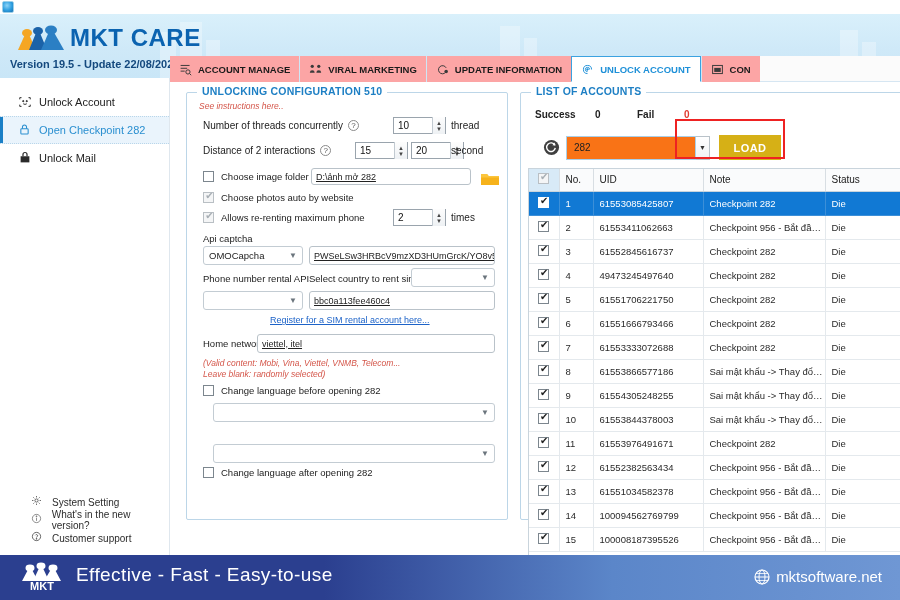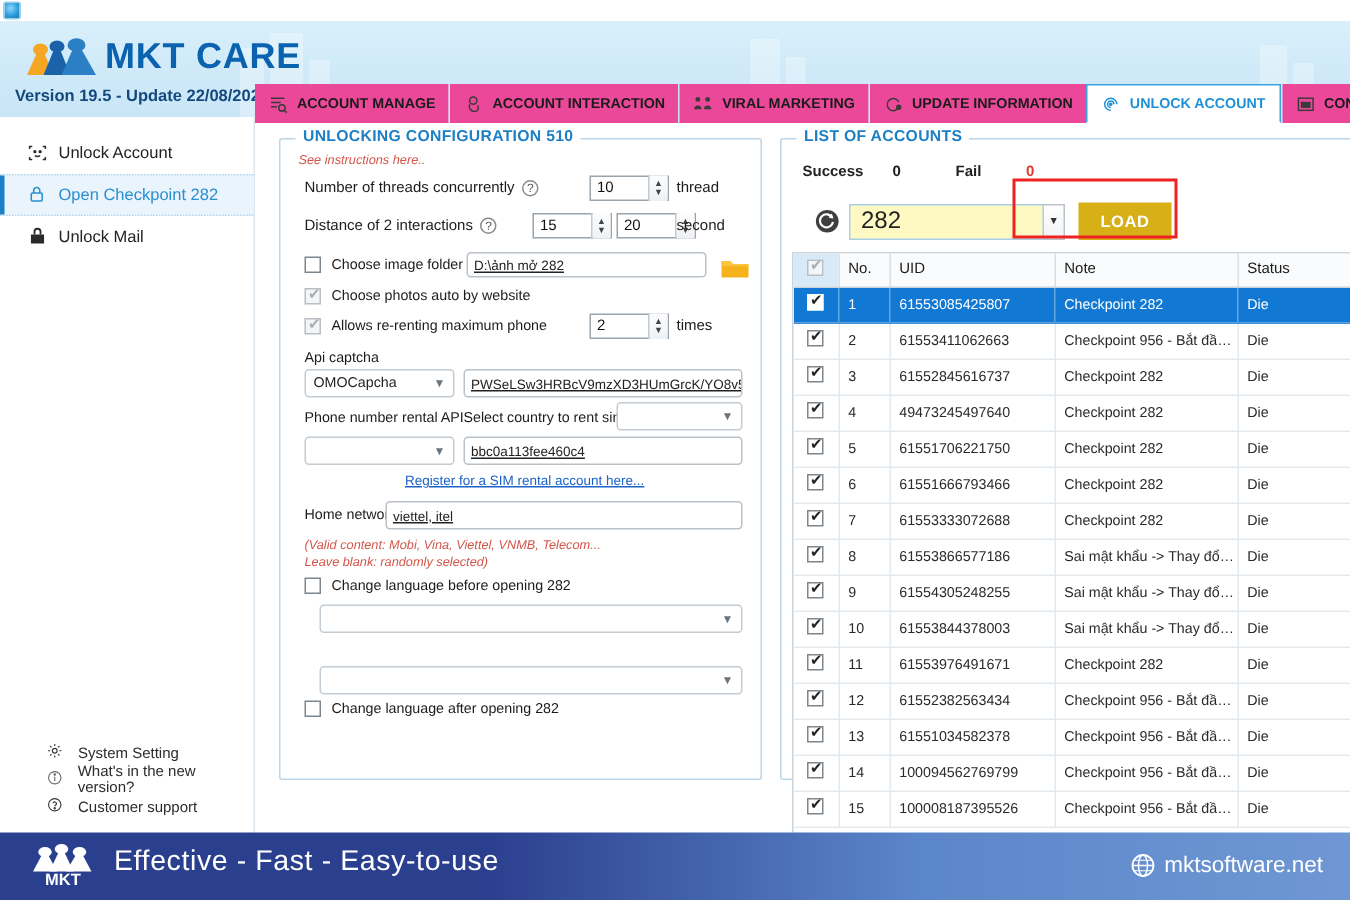--- a/index.html
+++ b/index.html
@@ -45,21 +45,21 @@
   #tabbar{
     position:absolute; left:170px; top:56px; width:730px; height:26px;
     background:#fbfbfb; border-bottom:1px solid #d6e6f2;
     display:flex; align-items:stretch;
   }
   .tab{
     display:flex; align-items:center; gap:6px;
     padding:0 9px; height:26px;
     border-left:1px solid #cfe6f5;
     font-size:9.5px; font-weight:bold; color:#1b1b1b; white-space:nowrap;
-    background:#ec4899; cursor:default;
+    background:#fca5a5; cursor:default;
   }
   .tab:first-child{ border-left:none; }
   .tab.active{
     color:#1e90d8; background:#ffffff;
     border:1px solid #3ba2e0; border-bottom:1px solid #ffffff;
   }
   .tab .ticon{ width:13px; height:13px; display:inline-block; color:#3a3a3a; }
   .tab.active .ticon{ color:#1e90d8; }
   .tab svg{ display:block; }
 
@@ -147,22 +147,22 @@
   
   #listbox{
     position:absolute; left:520px; top:92px; width:394px; height:428px;
     border:1px solid #bcd6e8; border-radius:2px;
   }
   .stat-lbl{ position:absolute; font-size:10px; font-weight:bold; color:#222; }
   .stat-val{ position:absolute; font-size:10px; font-weight:bold; }
   .search-wrap{ position:absolute; left:22px; top:42px; display:flex; align-items:center; }
   .refresh-ico{ width:17px; height:17px; }
   .search-box{
-    width:130px; height:24px; border:1px solid #a9cfe8; background:#fef9c3;
-    display:flex; align-items:center; padding-left:7px; font-size:16px; color:#222;
+    width:130px; height:24px; border:1px solid #a9cfe8; background:#f97316;
+    display:flex; align-items:center; padding-left:7px; font-size:10px; color:#222;
     margin-left:6px;
   }
   .search-drop{
     width:14px; height:24px; border:1px solid #b9c2c9; border-left:none;
     background:linear-gradient(180deg,#fff,#f0f2f4);
     display:flex; align-items:center; justify-content:center; font-size:7px; color:#333;
   }
   .load-btn{
     margin-left:9px; width:62px; height:25px; background:#d6b016; color:#fff;
     font-size:11px; font-weight:bold; letter-spacing:.4px;
@@ -245,29 +245,20 @@
     <span class="ticon">
       <svg viewBox="0 0 16 16" width="13" height="13" fill="none" stroke="currentColor" stroke-width="1.2">
         <line x1="2" y1="3" x2="13" y2="3"></line>
           <line x1="2" y1="6.5" x2="10" y2="6.5"></line>
         <line x1="2" y1="10" x2="7" y2="10"></line>
           <circle cx="11" cy="11" r="2.6"></circle>
           <line x1="13" y1="13" x2="15" y2="15"></line>
       </svg>
     </span>
     <span>ACCOUNT MANAGE</span>
-  </div>
-  <div class="tab">
-    <span class="ticon">
-      <svg viewBox="0 0 16 16" width="13" height="13" fill="none" stroke="currentColor" stroke-width="1.2">
-        <circle cx="8" cy="5" r="3"></circle>
-          <path d="M5 8 C4 11, 6 14, 9 14 C12 14, 13 11, 11.5 9"></path>
-      </svg>
-    </span>
-    <span>ACCOUNT INTERACTION</span>
   </div>
   <div class="tab">
     <span class="ticon">
       <svg viewBox="0 0 16 16" width="13" height="13" fill="currentColor">
         <circle cx="4" cy="4" r="2"></circle>
           <circle cx="12" cy="4" r="2"></circle>
         <path d="M1 12 a3 3 0 0 1 6 0 z"></path>
           <path d="M9 12 a3 3 0 0 1 6 0 z"></path>
       </svg>
     </span>

